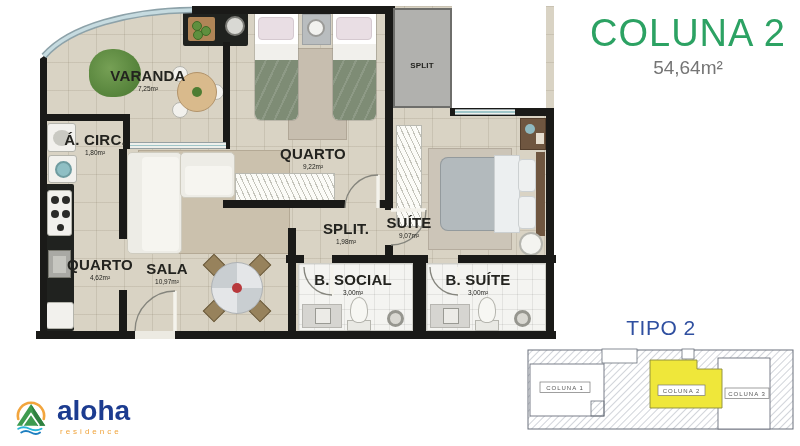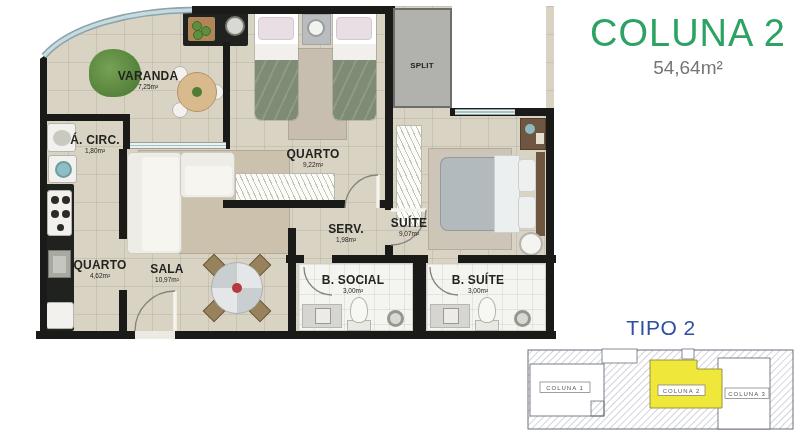--- a/index.html
+++ b/index.html
@@ -38,21 +38,21 @@
   .sofa{background:#edece6;border:1px solid #cfccc0;border-radius:5px;}
   .dchair{width:16px;height:16px;background:#97825c;border:1px solid #6b5b3e;transform:rotate(45deg);}
   .bed{background:#fff;border-radius:0 0 6px 6px;box-shadow:0 0 0 1px rgba(120,120,110,.3);}
   .pillow{background:#e9dee4;border:1px solid #d5c9d0;border-radius:4px;}
   .blanket-g{background:#7e8c75;border-radius:0 0 6px 6px;
       background-image:repeating-linear-gradient(115deg,transparent 0 9px,rgba(255,255,255,.12) 9px 11px);}
   .lamp{background:#f2f2ef;border:2px solid #9b9b98;border-radius:50%;}
   
   .rlabel{position:absolute;transform:translate(-50%,-50%);text-align:center;color:#23231f;
           white-space:nowrap;line-height:1.2;}
-  .rname{display:block;font-size:12px;font-weight:bold;letter-spacing:.2px;}
+  .rname{display:block;font-size:15px;font-weight:bold;letter-spacing:.2px;}
   .rarea{display:block;font-size:6.5px;}
   
   #header{position:absolute;left:572px;top:12px;width:232px;text-align:center;}
   #header .t{font-size:38px;color:#2ca263;letter-spacing:1px;}
   #header .a{font-size:19px;color:#757575;margin-top:2px;}
   #keyplan{position:absolute;left:527px;top:316px;width:268px;}
   #keyplan .t{text-align:center;font-size:21px;color:#2f4fa0;margin-bottom:8px;letter-spacing:.5px;}
   
   #logo{position:absolute;left:13px;top:394px;display:flex;align-items:center;}
   #logo .txt{margin-left:8px;}
@@ -226,21 +226,21 @@
     </div>
     <div class="rlabel" style="left:137px;top:269px">
       <span class="rname">SALA</span>
       <span class="rarea">10,97m²</span>
     </div>
     <div class="rlabel" style="left:283px;top:154px">
       <span class="rname">QUARTO</span>
       <span class="rarea">9,22m²</span>
     </div>
     <div class="rlabel" style="left:316px;top:229px">
-      <span class="rname">SERV.</span>
+      <span class="rname">SPLIT.</span>
       <span class="rarea">1,98m²</span>
     </div>
     <div class="rlabel" style="left:379px;top:223px">
       <span class="rname">SUÍTE</span>
       <span class="rarea">9,07m²</span>
     </div>
     <div class="rlabel" style="left:323px;top:280px">
       <span class="rname">B. SOCIAL</span>
       <span class="rarea">3,00m²</span>
     </div>
@@ -275,14 +275,28 @@
       <polygon points="123,12 170,12 170,21 195,21 195,60 123,60" fill="#efe73a" stroke="#8b8b3d" stroke-width="0.9"></polygon>
       <rect x="13" y="34" width="50" height="10.5" fill="#ffffff" stroke="#777777" stroke-width="0.7"></rect>
       <text x="38" y="42" text-anchor="middle" font-size="6" letter-spacing="1" fill="#555555">COLUNA 1</text>
       <rect x="131" y="37" width="47" height="10.5" fill="#ffffff" stroke="#777777" stroke-width="0.7"></rect>
       <text x="154.5" y="45" text-anchor="middle" font-size="6" letter-spacing="1" fill="#555555">COLUNA 2</text>
       <rect x="198" y="40" width="44" height="10.5" fill="#ffffff" stroke="#777777" stroke-width="0.7"></rect>
       <text x="220" y="48" text-anchor="middle" font-size="6" letter-spacing="1" fill="#555555">COLUNA 3</text>
     </svg>
   </div>
 
+  <div id="logo">
+    <svg width="36" height="44" viewBox="0 0 48 50">
+      <path d="M7,29 A17.5,17.5 0 1 1 41,29" fill="none" stroke="#f2a53d" stroke-width="3.5" stroke-linecap="round"></path>
+      <polygon points="5,38 24,9 43,38" fill="#3e9b4f"></polygon>
+      <polygon points="24,9 43,38 32,38" fill="#2f8040"></polygon>
+      <path d="M13,38 L24,22 L35,38" fill="none" stroke="#ffffff" stroke-width="2.2"></path>
+      <path d="M7,42 Q14,38 22,42 T38,42" fill="none" stroke="#27b4d8" stroke-width="2.6" stroke-linecap="round"></path>
+      <path d="M11,47 Q17,43 24,47 T36,47" fill="none" stroke="#1e7fc0" stroke-width="2.6" stroke-linecap="round"></path>
+    </svg>
+    <div class="txt">
+      <div class="brand">aloha</div>
+      <div class="tag">residence</div>
+    </div>
+  </div>
 
 </div>
 
 </body></html>

